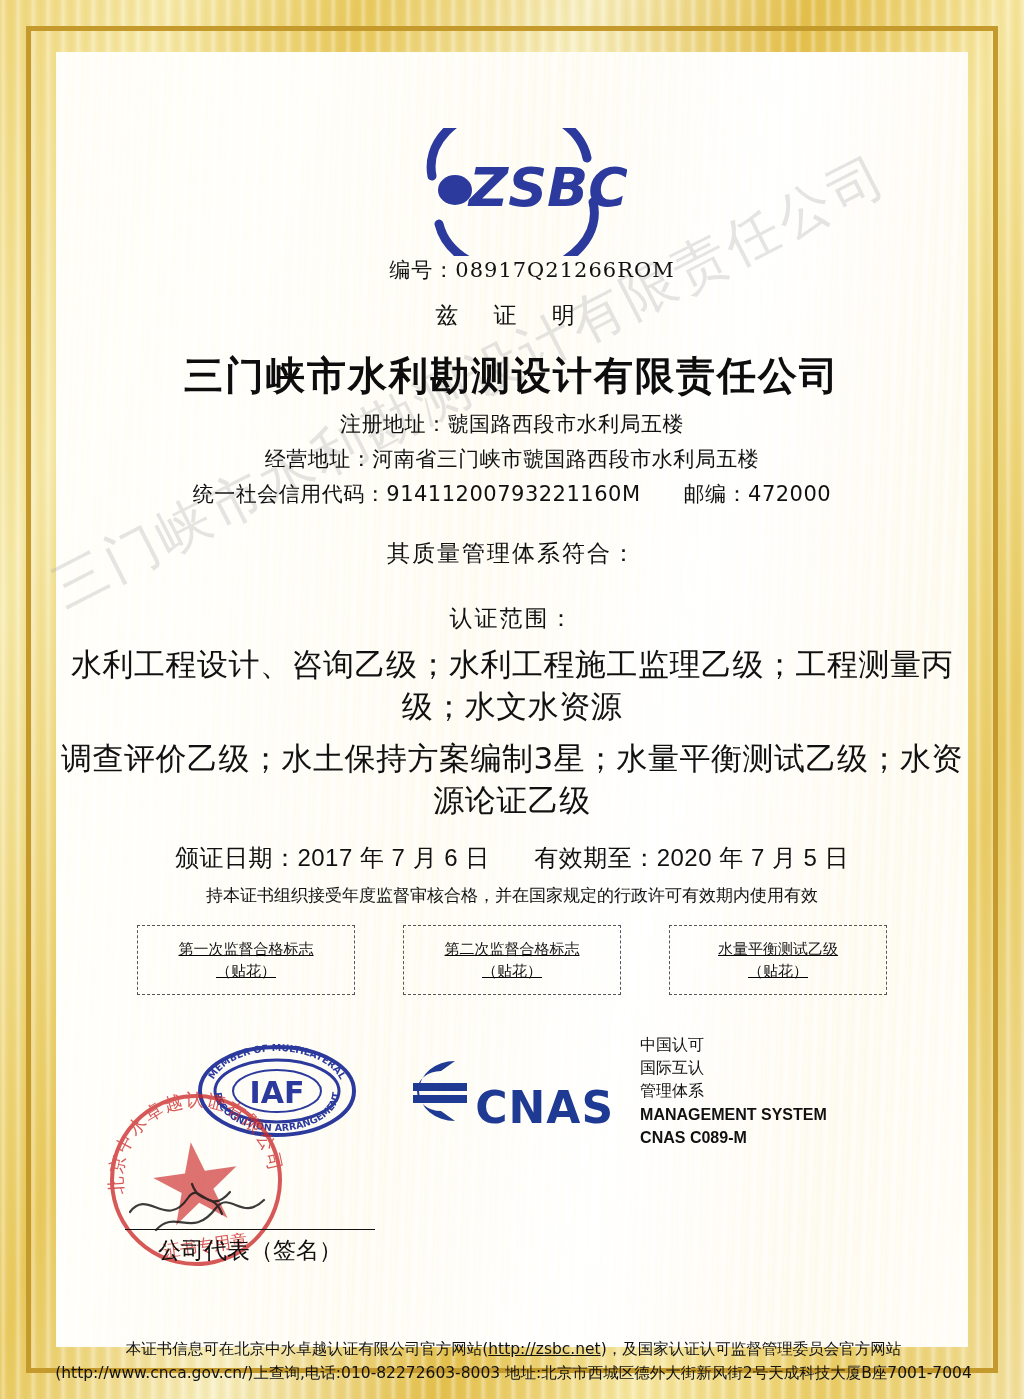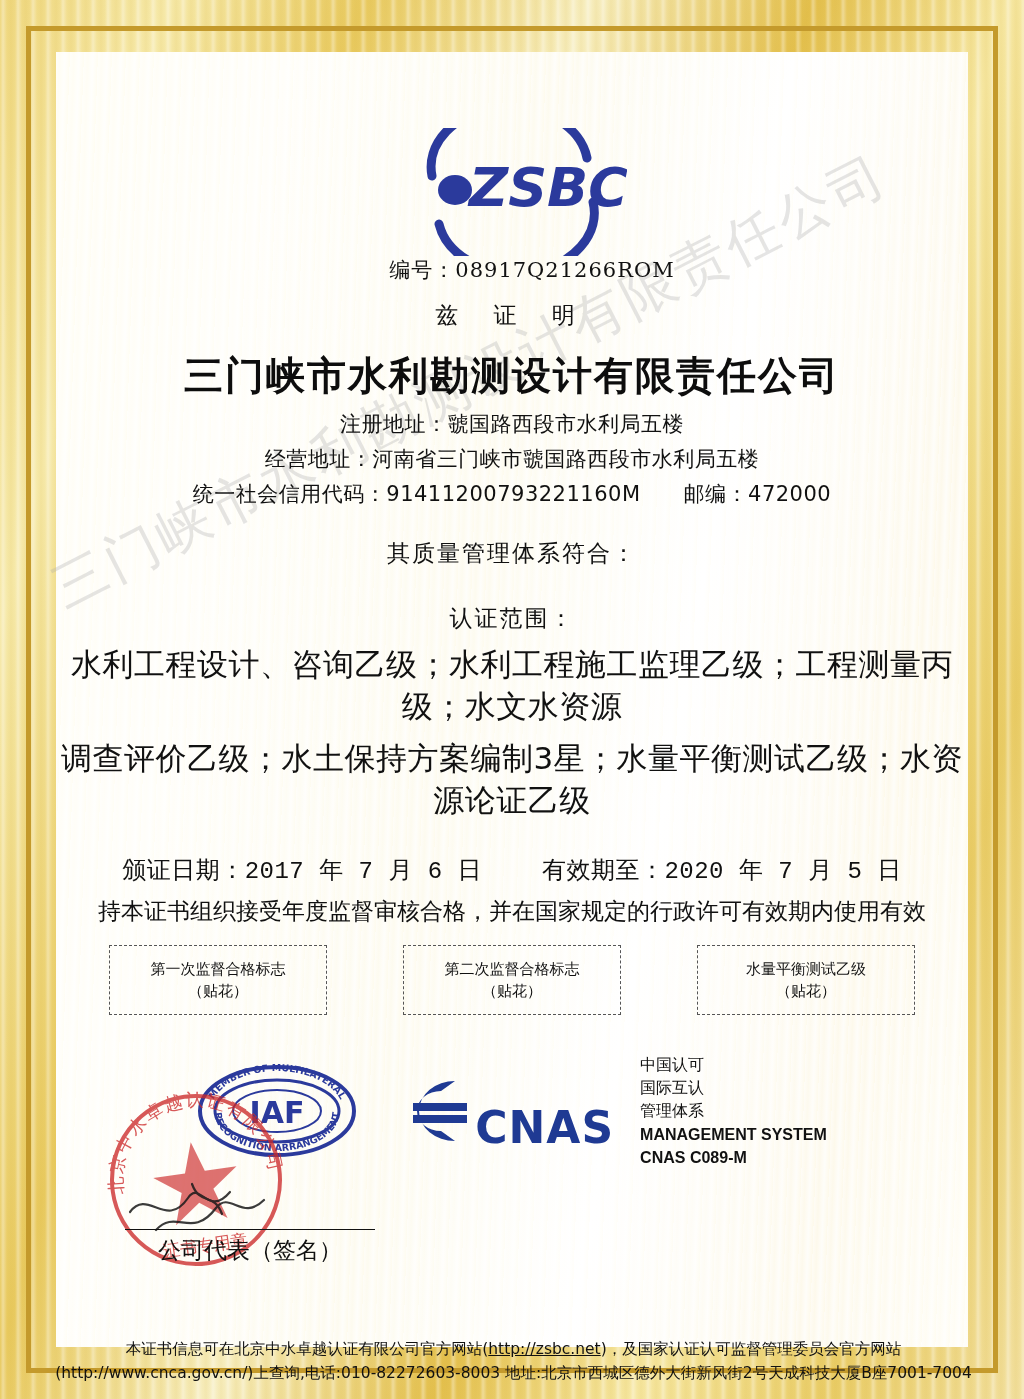--- a/index.html
+++ b/index.html
@@ -135,39 +135,40 @@
     font-family: "DejaVu Sans", sans-serif;
   }
   .scope-line {
     margin-top: 10px;
     font-size: 31px;
     color: #111;
     letter-spacing: 0.5px;
     font-family: "DejaVu Sans", sans-serif;
   }
   .dates {
-    margin-top: 32px;
+    margin-top: 20px;
     font-size: 24px;
     color: #111;
     letter-spacing: 0.5px;
-    font-family: Liberation Mono, monospace;
+    font-family: Liberation Sans, sans-serif;
   }
   .dates .gap { display: inline-block; width: 30px; }
   .note {
     margin-top: 10px;
-    font-size: 23px;
+    font-size: 17px;
     color: #111;
     font-family: Liberation Sans, sans-serif;
   }
 
   .stamp-row {
     margin-top: 18px;
     display: flex;
     justify-content: center;
-    gap: 76px;
+    gap: 48px;
+    text-decoration: underline;
   }
   .stamp-box {
     width: 216px;
     height: 68px;
     border: 1px dashed #555;
     display: flex;
     flex-direction: column;
     align-items: center;
     justify-content: center;
     font-size: 15px;

